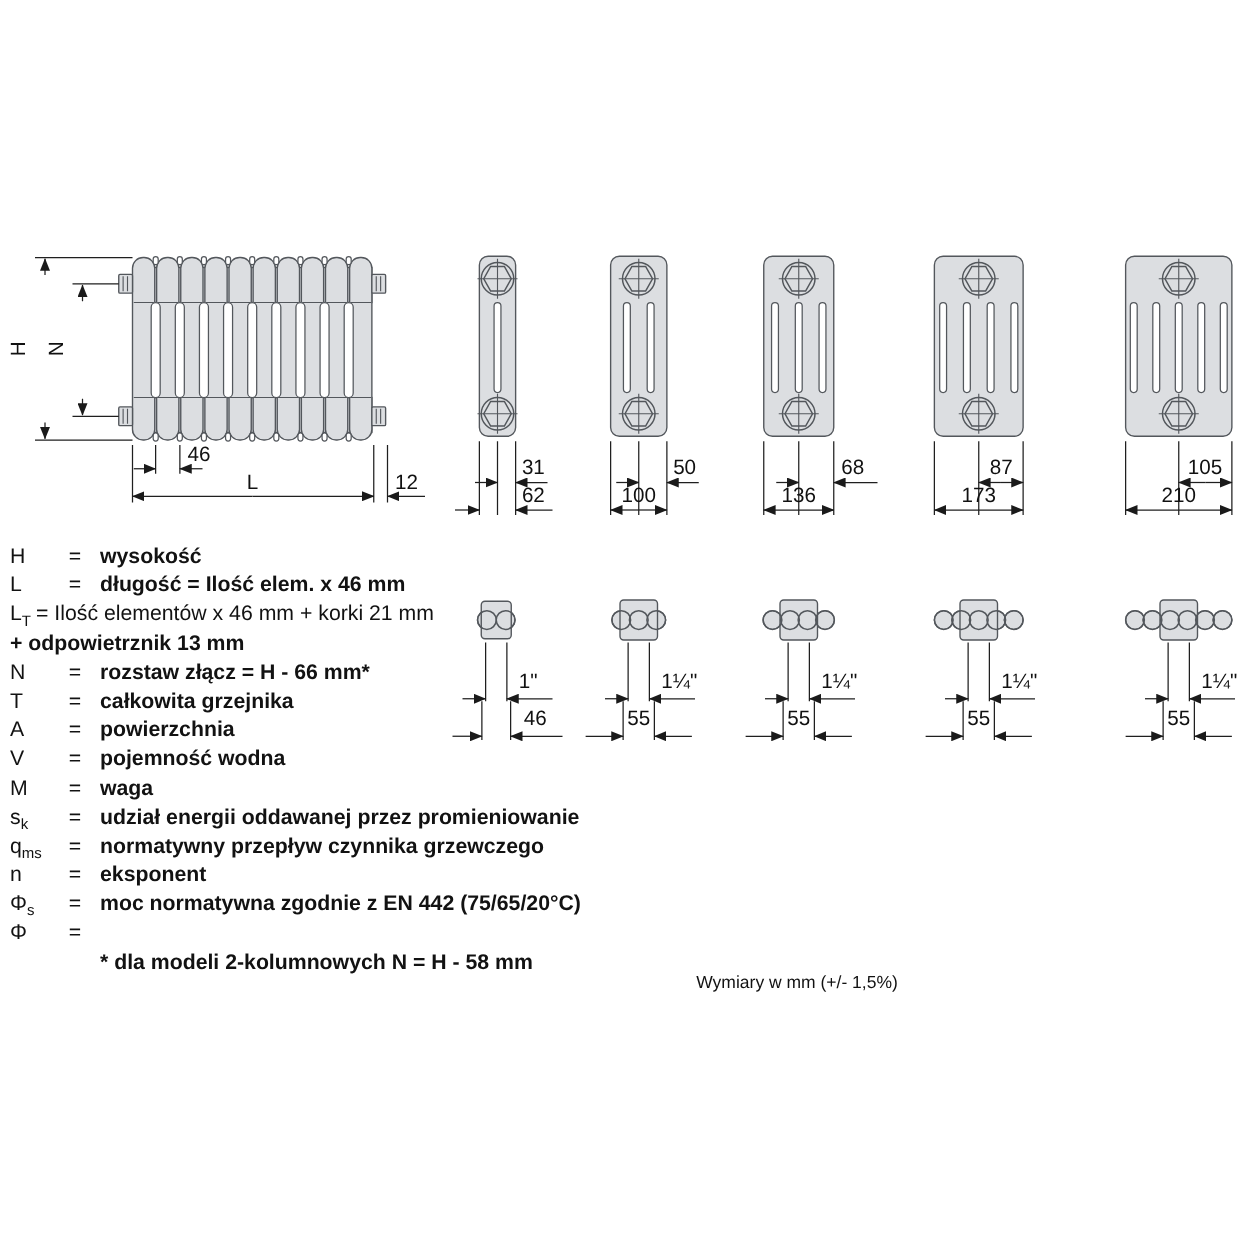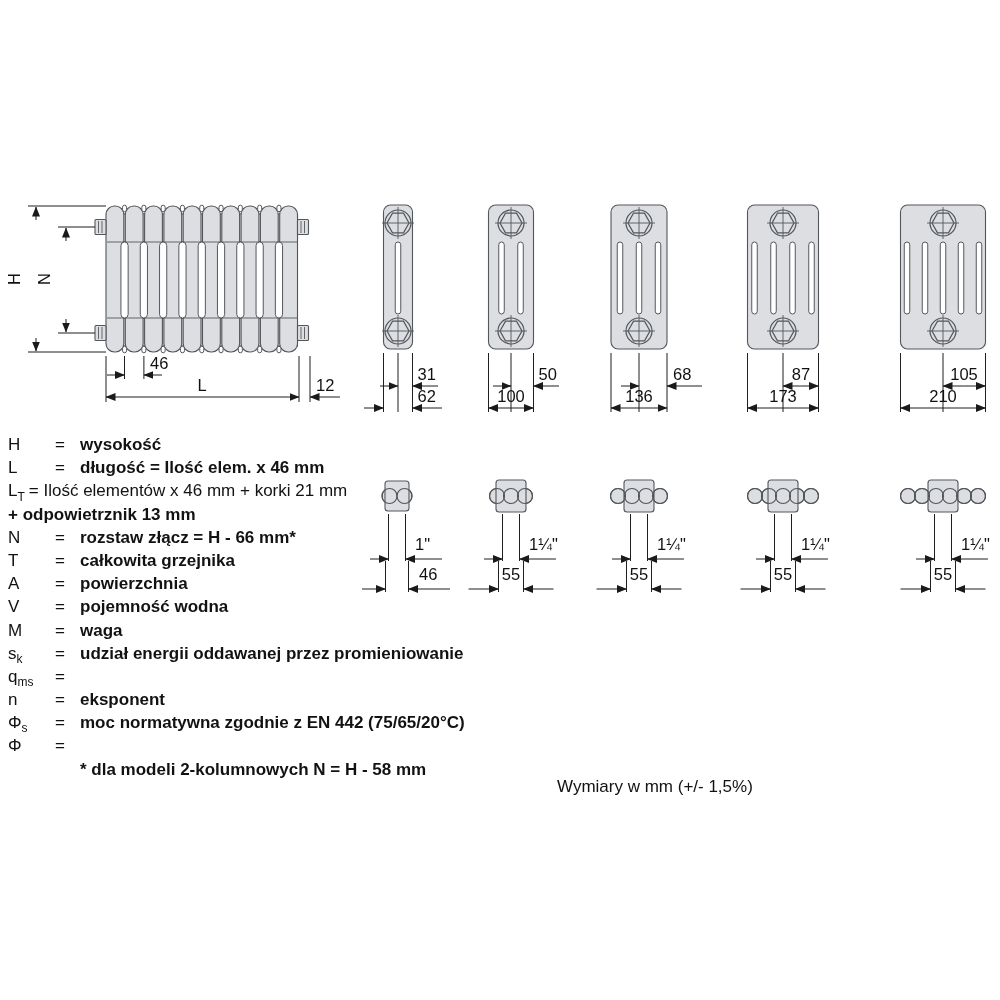--- a/index.html
+++ b/index.html
@@ -15,21 +15,21 @@
   .t{stroke:#53575c;stroke-width:0.9;fill:none;}
   .d{stroke:#1f1f1f;stroke-width:1;fill:none;}
   
   .legend{position:absolute;left:8px;top:433px;width:552px;font-size:17px;line-height:23.2px;}
   .lr{display:flex;align-items:baseline;height:23.2px;white-space:nowrap;}
   .ls{display:inline-block;width:47px;flex:none;}
   .le{display:inline-block;width:25px;flex:none;}
   .lt{flex:none;font-weight:bold;}
   .indent{padding-left:72px;}
   sub{font-size:12px;}
-  .note{position:absolute;left:557px;top:777px;font-size:17px;}
+  .note{position:absolute;left:557px;top:777px;font-size:14px;}
 </style>
 </head>
 <body>
 
 <div class="stage">
 
   <svg class="abs" style="left:0;top:190px" width="360" height="230" viewBox="0 0 360 230">
     <defs>
       <marker id="arr" viewBox="0 0 10 8" refX="9.5" refY="4" markerWidth="10" markerHeight="8" orient="auto">
         <path d="M0,0 L10,4 L0,8 Z" fill="#1a1a1a"></path>
@@ -415,20 +415,21 @@
         <span class="lt">waga</span>
     </div>
     <div class="lr">
       <span class="ls"><span>s</span><sub>k</sub></span>
       <span class="le">=</span>
         <span class="lt">udział energii oddawanej przez promieniowanie</span>
     </div>
     <div class="lr">
       <span class="ls"><span>q</span><sub>ms</sub></span>
       <span class="le">=</span>
+        <span class="lt">normatywny przepływ czynnika grzewczego</span>
     </div>
     <div class="lr">
       <span class="ls"><span>n</span><sub></sub></span>
       <span class="le">=</span>
         <span class="lt">eksponent</span>
     </div>
     <div class="lr">
       <span class="ls"><span>Φ</span><sub>s</sub></span>
       <span class="le">=</span>
         <span class="lt">moc normatywna zgodnie z EN 442 (75/65/20°C)</span>

